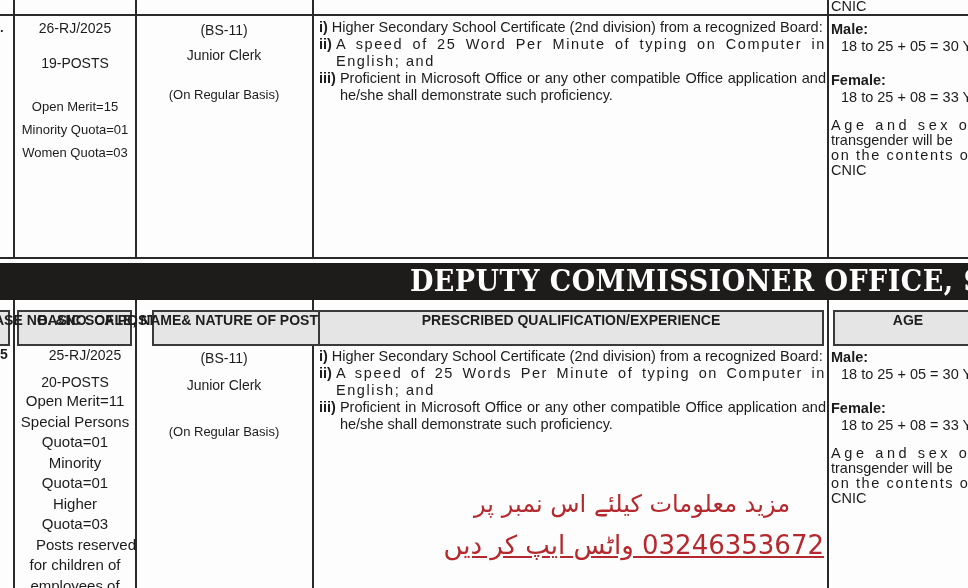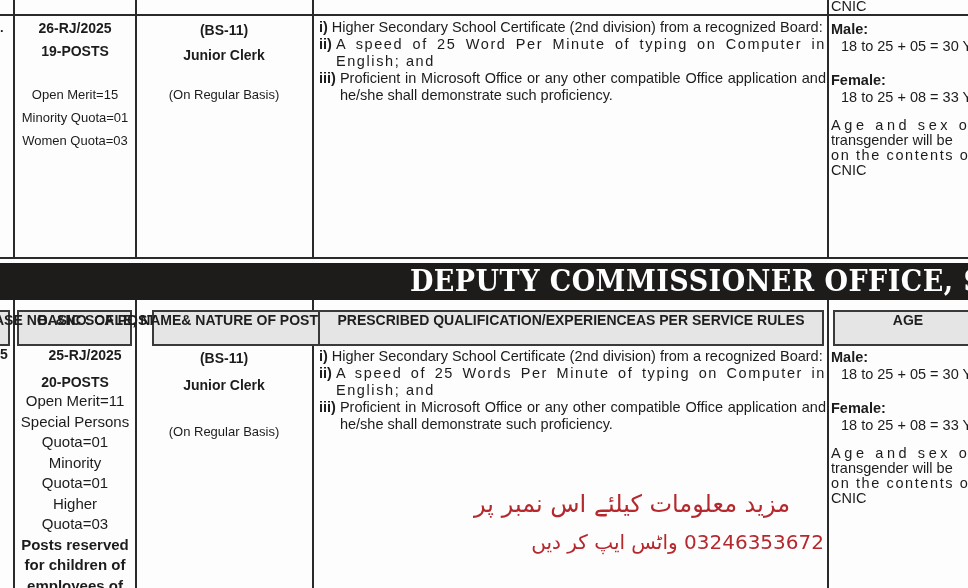--- a/index.html
+++ b/index.html
@@ -5,21 +5,21 @@
   html, body { margin:0; padding:0; }
   body {
     width:968px; height:588px; overflow:hidden; position:relative;
     background:#fdfdfd; color:#1c1c1c;
     font-family:"Liberation Sans", "DejaVu Sans", sans-serif;
   }
   .abs { position:absolute; }
   .vline { position:absolute; width:2px; background:#2a2a2a; }
   .hline { position:absolute; height:2px; background:#2a2a2a; }
   .center { text-align:center; }
-  .bold { font-weight:bold; }
+  .bold { font-weight:normal; }
   .t14 { font-size:14px; }
   .t13 { font-size:13px; }
   .t15 { font-size:15px; }
 
   
   .case-col { position:absolute; width:122px; text-align:center; }
   .case-col div { white-space:nowrap; }
 
   
   .qual { position:absolute; left:319px; width:507px; font-size:14.5px; line-height:17px; }
@@ -78,21 +78,21 @@
 <div class="vline" style="left:135px; top:300px; height:288px;"></div>
 <div class="vline" style="left:312px; top:300px; height:288px;"></div>
 <div class="vline" style="left:827px; top:300px; height:288px;"></div>
 
 <div class="abs t13" style="left:831px; top:-2px; font-size:14.5px;">CNIC</div>
 
 <div class="abs t13" style="left:0; top:20px; font-size:13px; font-weight:bold;">.</div>
 
 <div class="case-col" style="left:14px; top:19px;">
   <div class="bold t14" style="line-height:18px;">26-RJ/2025</div>
-  <div class="bold t14" style="margin-top:5px; line-height:18px;">19-POSTS</div>
+  <div class="bold t14" style="margin-top:17px; line-height:18px;">19-POSTS</div>
   <div class="t13" style="margin-top:23px; line-height:23px;">Open Merit=15</div>
   <div class="t13" style="line-height:23px;">Minority Quota=01</div>
   <div class="t13" style="line-height:23px;">Women Quota=03</div>
 </div>
 
 <div class="abs center" style="left:137px; top:21px; width:174px;">
   <div class="bold t14" style="line-height:18px;">(BS-11)</div>
   <div class="bold t14" style="margin-top:7px; line-height:18px;">Junior Clerk</div>
   <div class="t13" style="margin-top:22px; line-height:18px;">(On Regular Basis)</div>
 </div>
@@ -136,40 +136,39 @@
   <span>NO. OF POSTS</span>
 </div>
 
 <div class="hbox" style="left:152px; top:310px; width:168px; height:36px;justify-content:flex-end;">
   <span>BASIC SCALE, NAME</span>
   <span>&amp; NATURE OF POST</span>
 </div>
 
 <div class="hbox" style="left:318px; top:310px; width:506px; height:36px;">
   <span>PRESCRIBED QUALIFICATION/EXPERIENCE</span>
-  <span>AS PER SERVICE RULES</span>
 </div>
 
 <div class="hbox" style="left:833px; top:310px; width:150px; height:36px; align-items:flex-start;">
   <span style="width:137px; text-align:center;">AGE</span>
 </div>
 
 <div class="abs" style="left:0; top:346px; font-size:14px; font-weight:bold;">5</div>
 
 <div class="case-col" style="left:14px; top:346px;">
   <div class="bold t14" style="line-height:18px;padding-left:20px;">25-RJ/2025</div>
   <div class="bold t14" style="margin-top:9px; line-height:18px;">20-POSTS</div>
   <div class="t15" style="line-height:20.5px;">Open Merit=11</div>
   <div class="t15" style="line-height:20.5px;">Special Persons</div>
   <div class="t15" style="line-height:20.5px;">Quota=01</div>
   <div class="t15" style="line-height:20.5px;">Minority</div>
   <div class="t15" style="line-height:20.5px;">Quota=01</div>
   <div class="t15" style="line-height:20.5px;">Higher</div>
   <div class="t15" style="line-height:20.5px;">Quota=03</div>
-  <div class="bold t15" style="line-height:20.5px;">Posts reserved</div>
+  <div class="bold t15" style="line-height:20.5px;text-align:right;">Posts reserved</div>
   <div class="bold t15" style="line-height:20.5px;">for children of</div>
   <div class="bold t15" style="line-height:20.5px;">employees of</div>
 </div>
 
 <div class="abs center" style="left:137px; top:349px; width:174px;">
   <div class="bold t14" style="line-height:18px;">(BS-11)</div>
   <div class="bold t14" style="margin-top:9px; line-height:18px;">Junior Clerk</div>
   <div class="t13" style="margin-top:29px; line-height:18px;">(On Regular Basis)</div>
 </div>
 
@@ -195,13 +194,13 @@
   <div class="val">18 to 25 + 08 = 33 Y</div>
   <div class="note" style="margin-top:12px;">
     <div class="spread">Age and sex of</div>
     <div>transgender will be</div>
     <div style="letter-spacing:1.6px;">on the contents of</div>
     <div>CNIC</div>
   </div>
 </div>
 
 <div class="urdu" style="right:178px; top:490px; font-size:24px;">مزید معلومات کیلئے اس نمبر پر</div>
-<div class="urdu" style="right:144px; top:530px; font-size:20px;">03246353672 واٹس ایپ کر دیں</div>
+<div class="urdu" style="right:144px; top:530px; font-size:26px;text-decoration:underline;">03246353672 واٹس ایپ کر دیں</div>
 
 </body></html>

